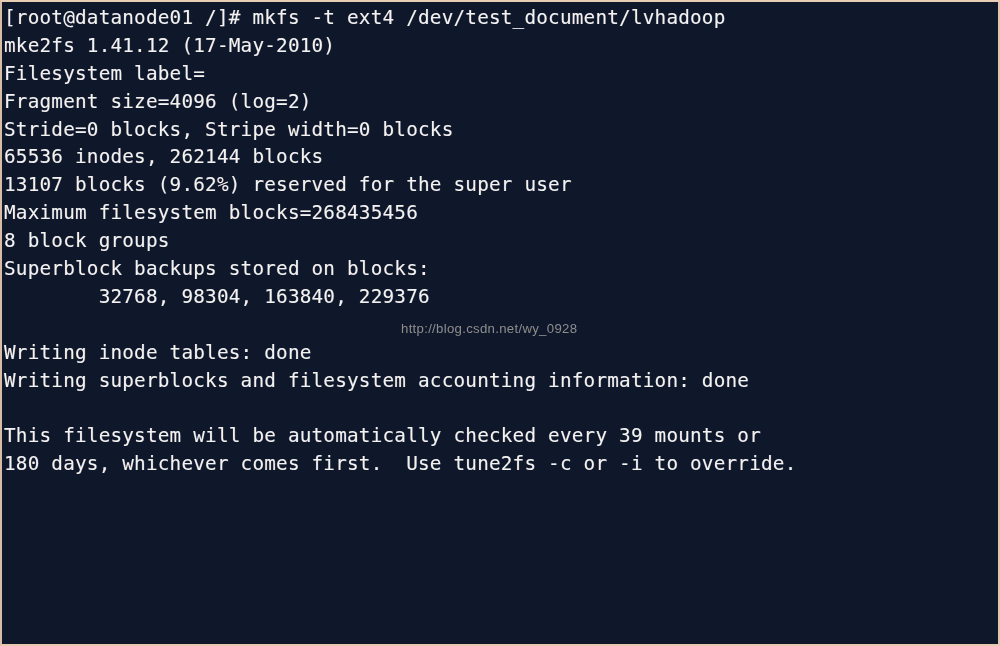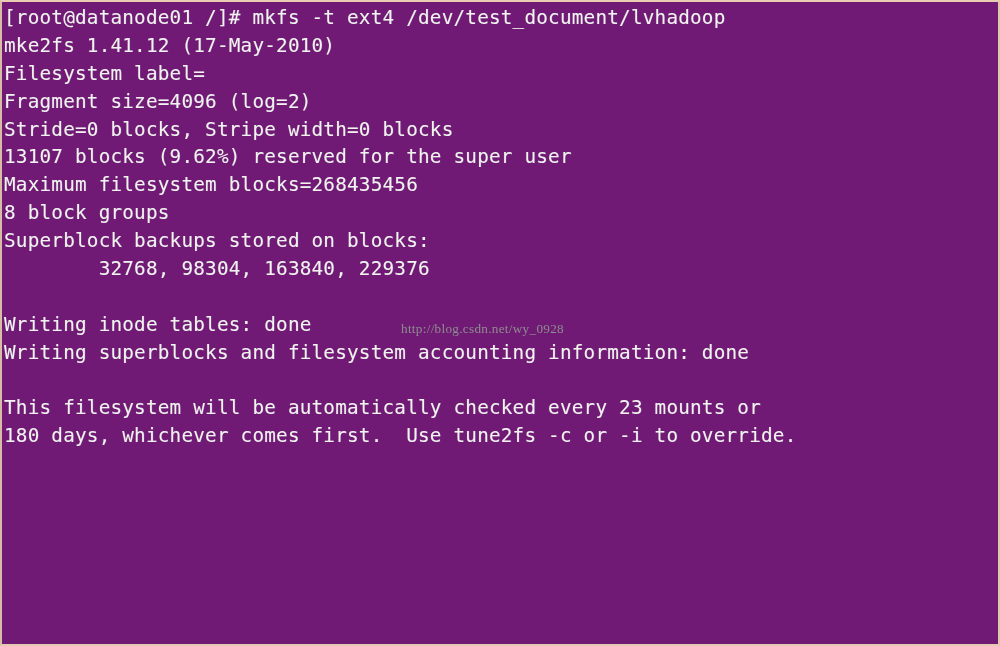--- a/index.html
+++ b/index.html
@@ -12,21 +12,21 @@
     width: 1000px;
     height: 646px;
     overflow: hidden;
     font-family: "DejaVu Sans Mono", "Liberation Mono", monospace;
   }
   #terminal {
     position: relative;
     box-sizing: border-box;
     width: 1000px;
     height: 646px;
-    background: #701a75;
+    background: #0f172a;
     border-top: 2px solid #e8cdb4;
     border-left: 2px solid #d8bda6;
     border-right: 2px solid #e0c4ac;
     border-bottom: 2px solid #e6c9b0;
     overflow: hidden;
   }
   #screen {
     position: absolute;
     left: 0px;
     top: 2px;
@@ -44,45 +44,46 @@
     font-family: "DejaVu Sans Mono", "Liberation Mono", monospace;
     text-shadow: 0.5px 0 0 rgba(150,170,220,0.30), -0.5px 0 0 rgba(210,150,90,0.22);
   }
   .line.blank {
     color: transparent;
   }
   #watermark {
     position: absolute;
     left: 399px;
     top: 320px;
-    font-family: Liberation Serif, serif;
+    font-family: Liberation Sans, sans-serif;
     font-size: 13.2px;
     line-height: 14px;
     color: #8e8e8e;
     letter-spacing: 0.3px;
     white-space: pre;
     pointer-events: none;
   }
 </style>
 </head>
 <body>
 
 <div id="terminal">
   <div id="screen">
     <span class="line">[root@datanode01 /]# mkfs -t ext4 /dev/test_document/lvhadoop</span>
     <span class="line">mke2fs 1.41.12 (17-May-2010)</span>
     <span class="line">Filesystem label=</span>
     <span class="line">Fragment size=4096 (log=2)</span>
     <span class="line">Stride=0 blocks, Stripe width=0 blocks</span>
+    <span class="line">65536 inodes, 262144 blocks</span>
     <span class="line">13107 blocks (9.62%) reserved for the super user</span>
     <span class="line">Maximum filesystem blocks=268435456</span>
     <span class="line">8 block groups</span>
     <span class="line">Superblock backups stored on blocks:</span>
     <span class="line">        32768, 98304, 163840, 229376</span>
     <span class="line blank"></span>
     <span class="line">Writing inode tables: done</span>
     <span class="line">Writing superblocks and filesystem accounting information: done</span>
     <span class="line blank"></span>
-    <span class="line">This filesystem will be automatically checked every 23 mounts or</span>
+    <span class="line">This filesystem will be automatically checked every 39 mounts or</span>
     <span class="line">180 days, whichever comes first.  Use tune2fs -c or -i to override.</span>
   </div>
   <div id="watermark">http://blog.csdn.net/wy_0928</div>
 </div>
 
 </body></html>

